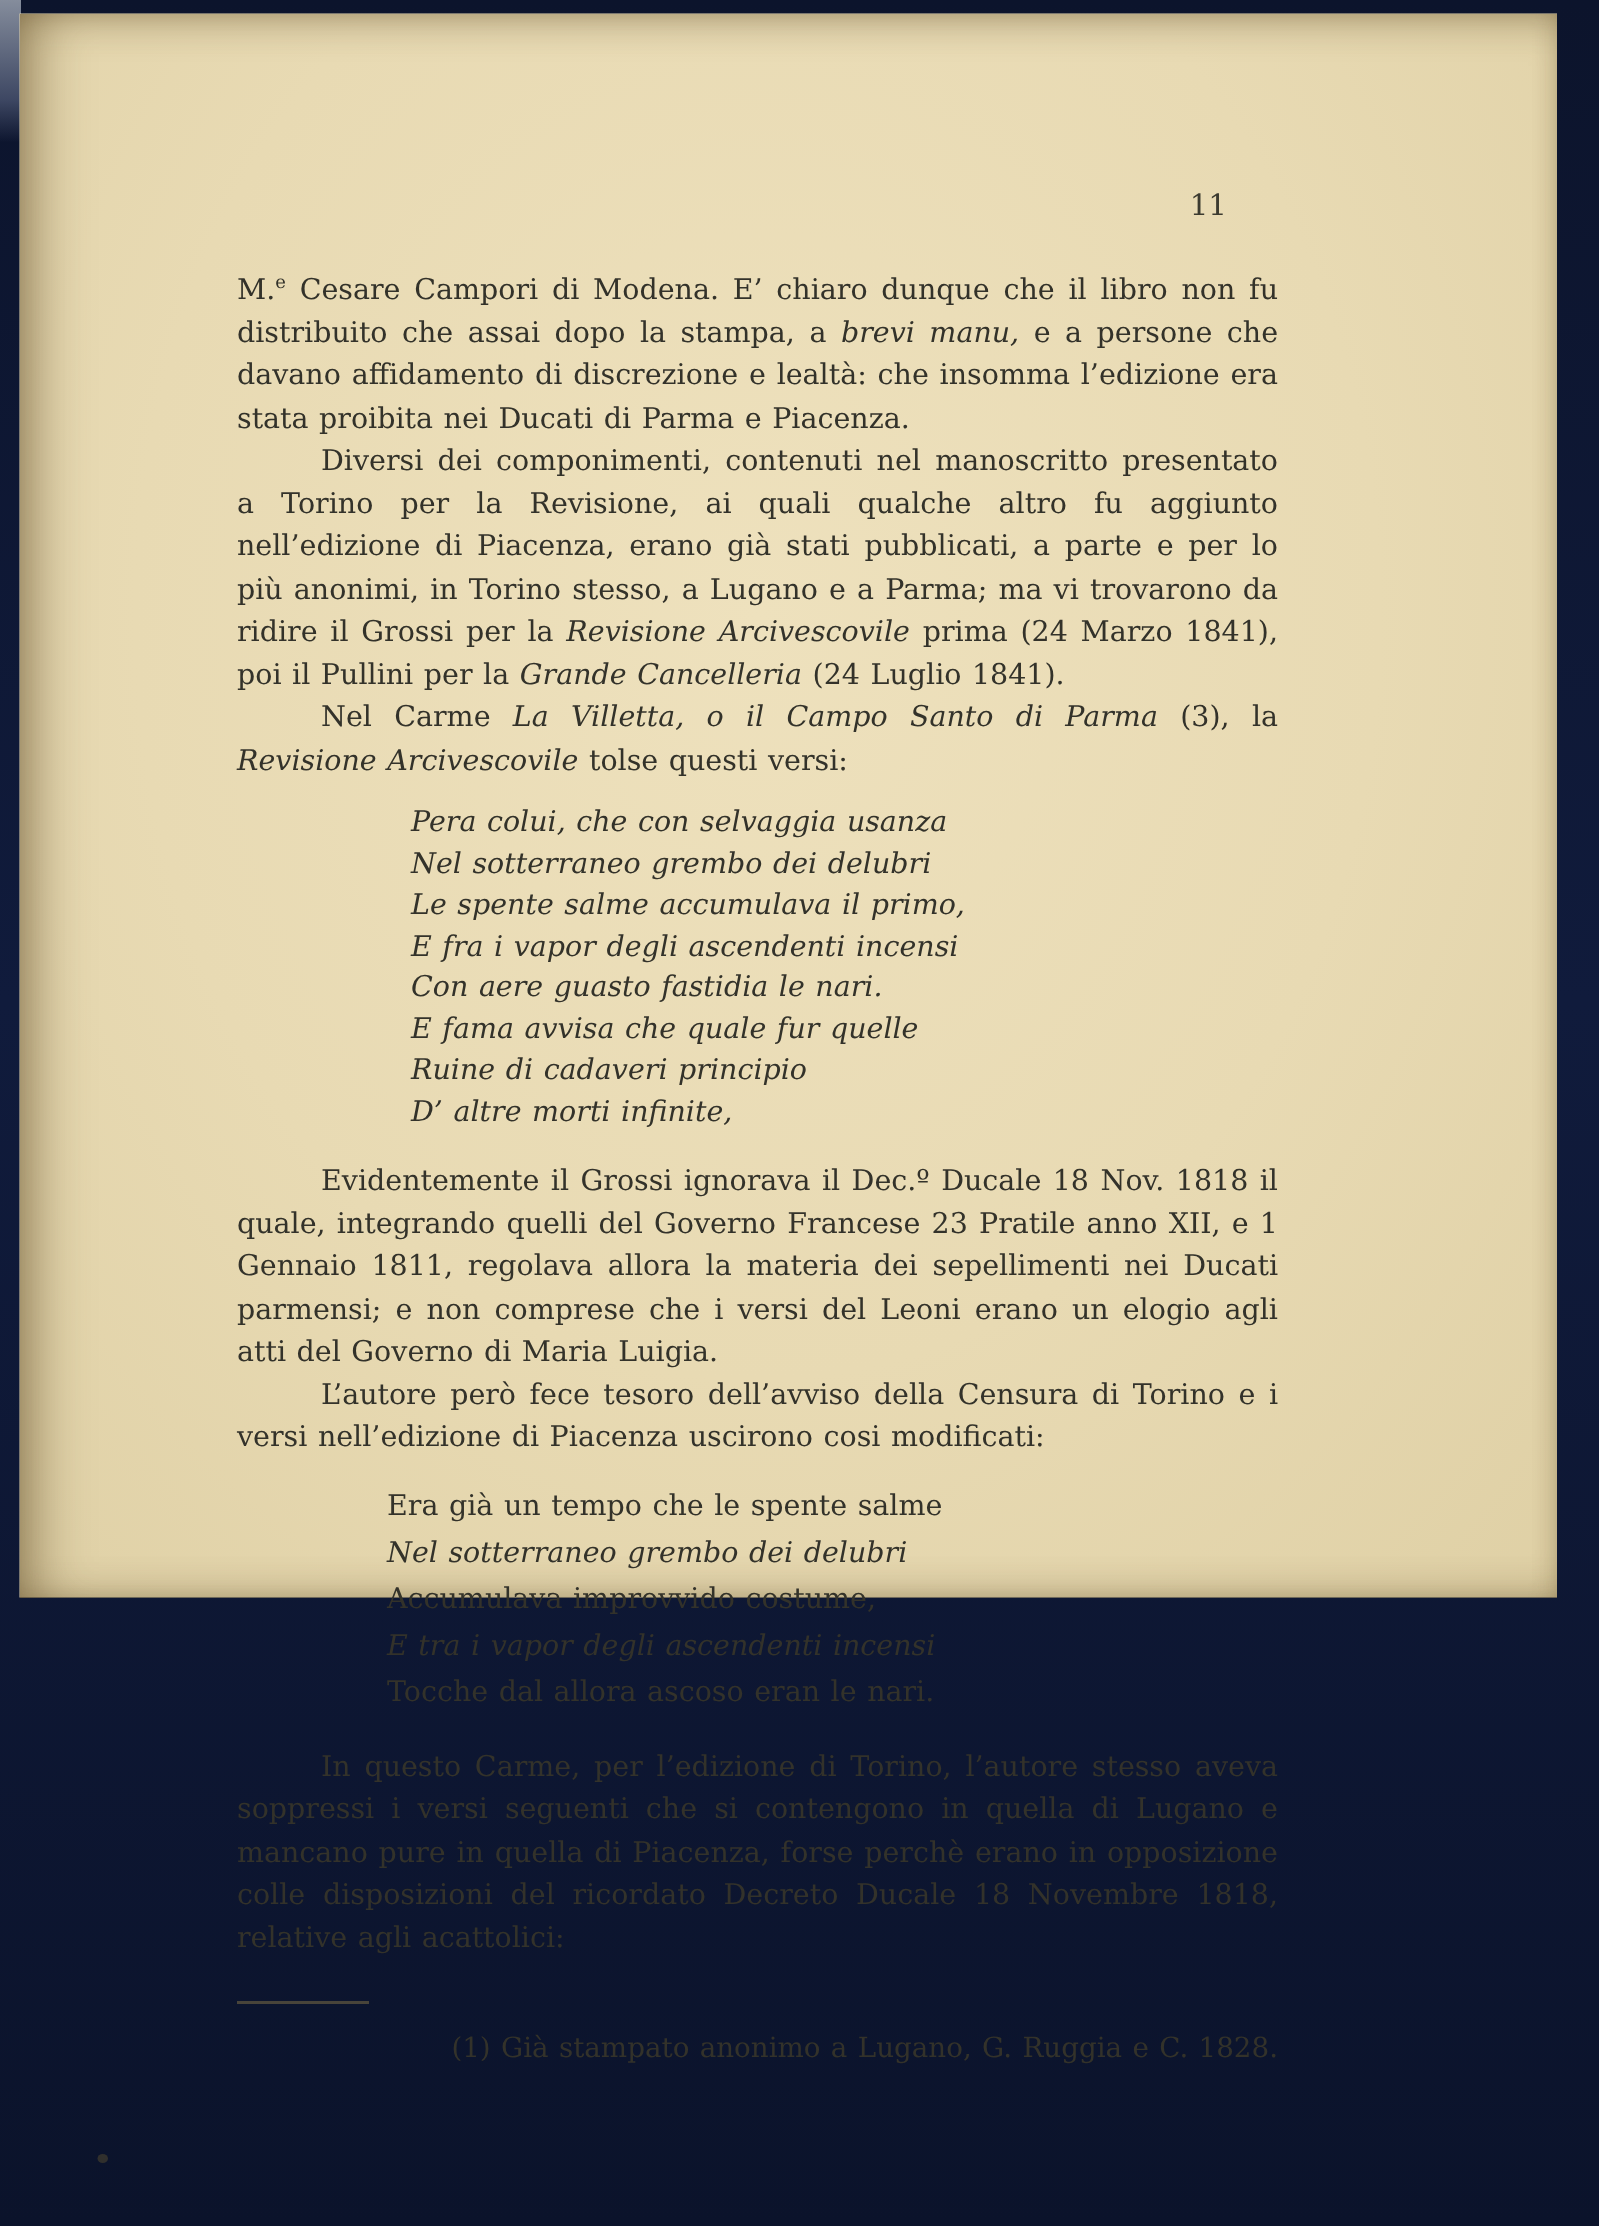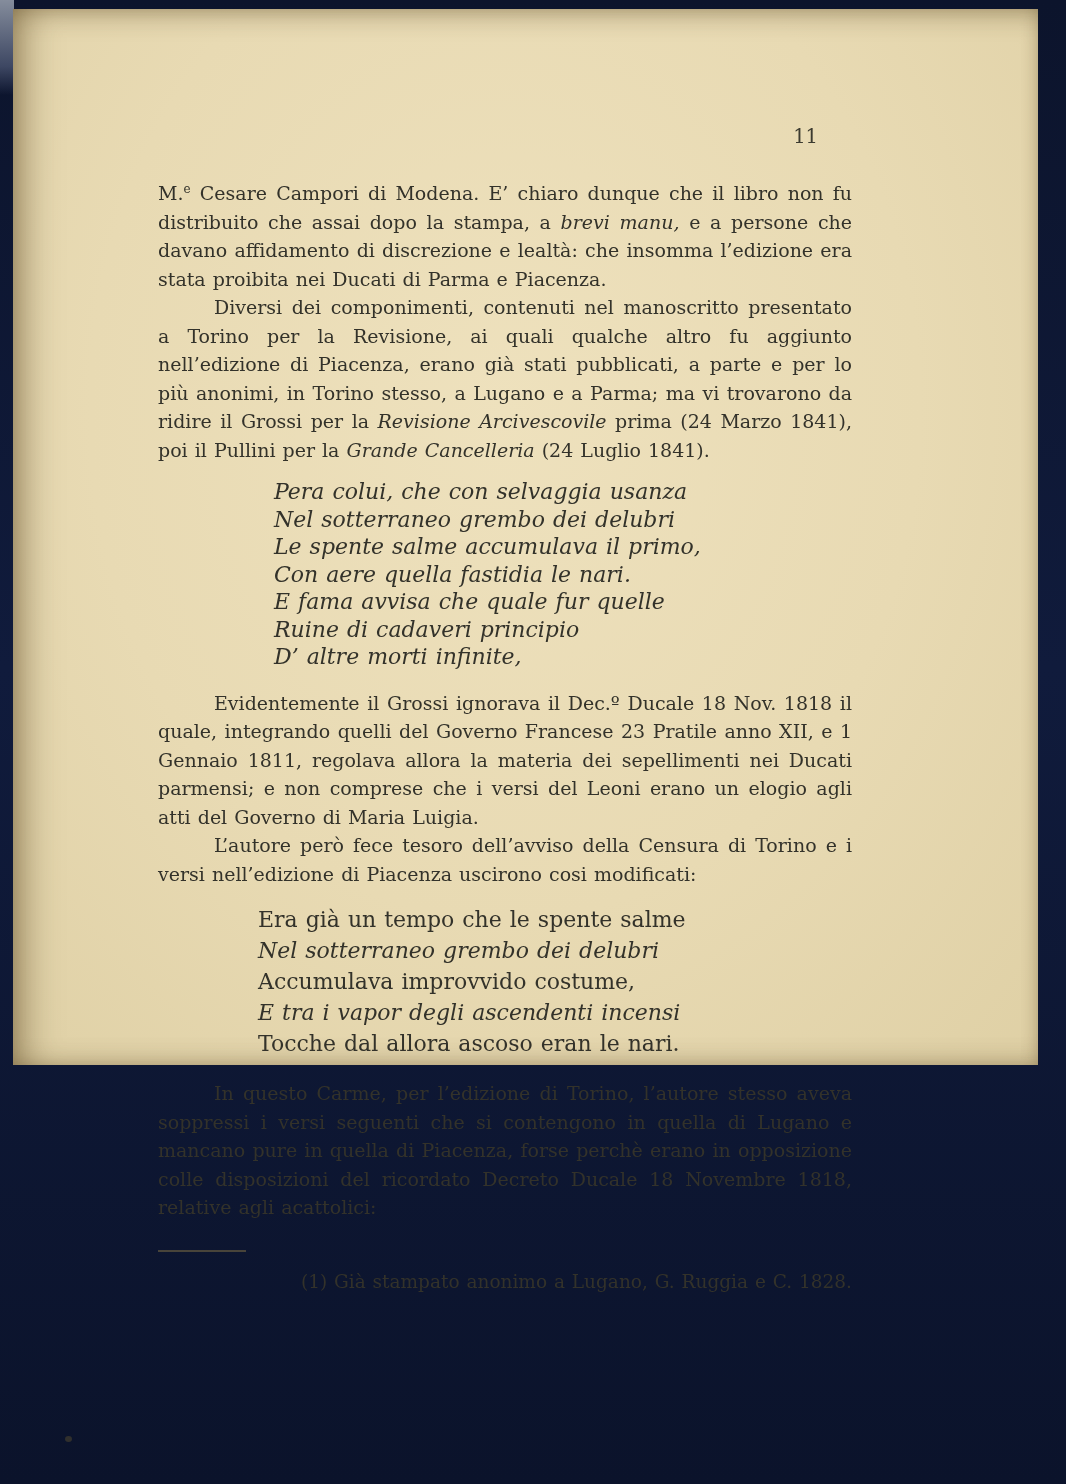--- a/index.html
+++ b/index.html
@@ -48,21 +48,21 @@
   .para {
     margin: 0;
     text-align: justify;
     text-indent: 56px;
   }
   .para.flush { text-indent: 0; }
   .para.gap-top { margin-top: 6px; }
   .verse {
     margin: 14px 0 18px 116px;
     font-style: italic;
-    font-size: 22px;
+    font-size: 19px;
     line-height: 27.5px;
   }
   .verse-2 {
     margin: 16px 0 20px 100px;
     font-style: normal;
     line-height: 31px;
   }
   .verse-2 .vline.it { font-style: italic; }
   .vline { white-space: nowrap; }
   i { font-style: italic; }
@@ -97,26 +97,28 @@
   <div class="page">
 
     <div class="folio">11</div>
 
     <div class="text-area">
 
       <p class="para flush"><span>M.</span><sup>e</sup><span> Cesare Campori di Modena. E’ chiaro dunque che il libro non fu distribuito che assai dopo la stampa, a </span><i>brevi manu,</i><span> e a persone che davano affidamento di discrezione e lealtà: che insomma l’edizione era stata proibita nei Ducati di Parma e Piacenza.</span></p>
 
       <p class="para"><span>Diversi dei componimenti, contenuti nel manoscritto presentato a Torino per la Revisione, ai quali qualche altro fu aggiunto nell’edizione di Piacenza, erano già stati pubblicati, a parte e per lo più anonimi, in Torino stesso, a Lugano e a Parma; ma vi trovarono da ridire il Grossi per la </span><i>Revisione Arcivescovile</i><span> prima (24 Marzo 1841), poi il Pullini per la </span><i>Grande Cancelleria</i><span> (24 Luglio 1841).</span></p>
 
+      <p class="para"><span>Nel Carme </span><i>La Villetta, o il Campo Santo di Parma</i><span> (3), la </span><i>Revisione Arcivescovile</i><span> tolse questi versi:</span></p>
 
       <div class="verse verse-1">
         <div class="vline">Pera colui, che con selvaggia usanza</div>
         <div class="vline">Nel sotterraneo grembo dei delubri</div>
         <div class="vline">Le spente salme accumulava il primo,</div>
-        <div class="vline">Con aere quella fastidia le nari.</div>
+        <div class="vline">E fra i vapor degli ascendenti incensi</div>
+        <div class="vline">Con aere guasto fastidia le nari.</div>
         <div class="vline">E fama avvisa che quale fur quelle</div>
         <div class="vline">Ruine di cadaveri principio</div>
         <div class="vline">D’ altre morti infinite,</div>
       </div>
 
       <p class="para gap-top">Evidentemente il Grossi ignorava il Dec.º Ducale 18 Nov. 1818 il quale, integrando quelli del Governo Francese 23 Pratile anno XII, e 1 Gennaio 1811, regolava allora la materia dei sepellimenti nei Ducati parmensi; e non comprese che i versi del Leoni erano un elogio agli atti del Governo di Maria Luigia.</p>
 
       <p class="para">L’autore però fece tesoro dell’avviso della Censura di Torino e i versi nell’edizione di Piacenza uscirono cosi modificati:</p>
 
       <div class="verse verse-2">

